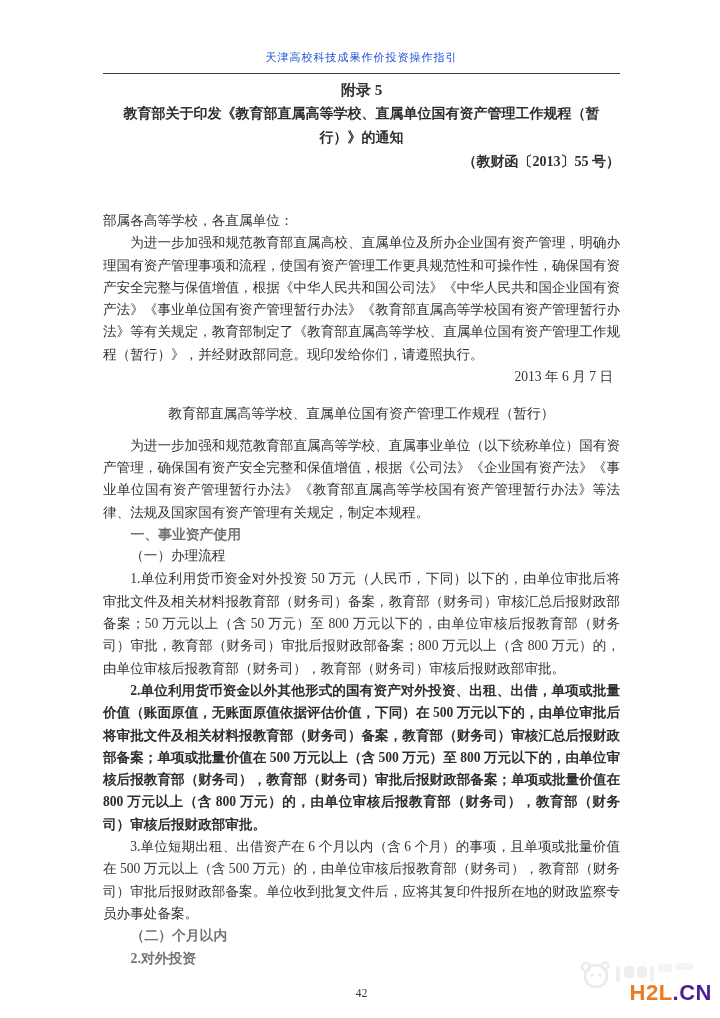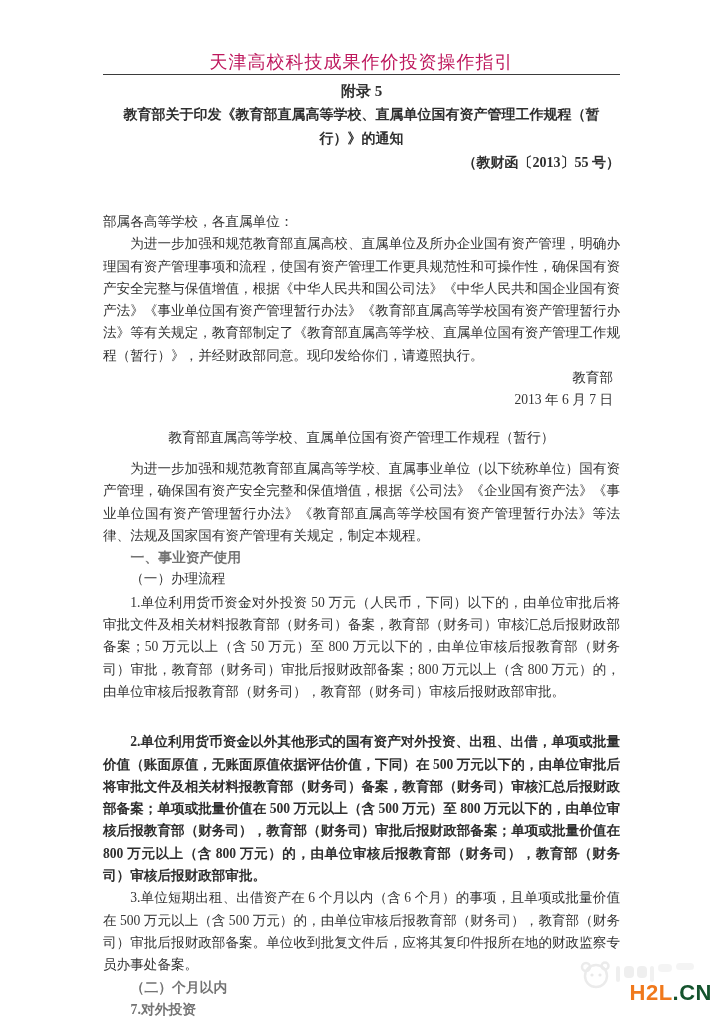--- a/index.html
+++ b/index.html
@@ -14,24 +14,25 @@
     overflow: hidden;
     font-family: "Liberation Serif", "DejaVu Serif", serif;
     color: #333333;
   }
   .content {
     width: 517px;
     margin-left: 103px;
   }
   .running-header {
     text-align: center;
-    font-size: 18px;
+    font-size: 11px;
     letter-spacing: 1px;
-    color: #be185d;
+    color: #1d4ed8;
     padding-top: 50px;
+    padding-bottom: 8px;
     border-bottom: 1.5px solid #3b3b3b;
   }
   .appendix {
     margin-top: 4px;
     text-align: center;
     font-weight: bold;
     font-size: 15px;
     line-height: 24px;
     color: #2f2f2f;
   }
@@ -57,21 +58,20 @@
   .para {
     font-size: 13.6px;
     line-height: 22.3px;
     text-align: justify;
     text-indent: 2em;
     margin: 0;
   }
   .para.bold {
     font-weight: bold;
     color: #2f2f2f;
-    margin-top: 28px;
   }
   .sign-line {
     text-align: right;
     font-size: 13.6px;
     line-height: 22.3px;
     padding-right: 7px;
   }
   .reg-title {
     margin-top: 15px;
     margin-bottom: 9px;
@@ -132,41 +132,40 @@
   <div class="appendix">附录 5</div>
 
   <div class="notice-title">教育部关于印发《教育部直属高等学校、直属单位国有资产管理工作规程（暂行）》的通知</div>
 
   <div class="doc-number">（教财函〔2013〕55 号）</div>
 
   <div class="salutation">部属各高等学校，各直属单位：</div>
 
   <p class="para">为进一步加强和规范教育部直属高校、直属单位及所办企业国有资产管理，明确办理国有资产管理事项和流程，使国有资产管理工作更具规范性和可操作性，确保国有资产安全完整与保值增值，根据《中华人民共和国公司法》《中华人民共和国企业国有资产法》《事业单位国有资产管理暂行办法》《教育部直属高等学校国有资产管理暂行办法》等有关规定，教育部制定了《教育部直属高等学校、直属单位国有资产管理工作规程（暂行）》，并经财政部同意。现印发给你们，请遵照执行。</p>
 
-  <div class="sign-line">教育部</div>
 
   <div class="sign-line">2013 年 6 月 7 日</div>
 
   <div class="reg-title">教育部直属高等学校、直属单位国有资产管理工作规程（暂行）</div>
 
   <p class="para">为进一步加强和规范教育部直属高等学校、直属事业单位（以下统称单位）国有资产管理，确保国有资产安全完整和保值增值，根据《公司法》《企业国有资产法》《事业单位国有资产管理暂行办法》《教育部直属高等学校国有资产管理暂行办法》等法律、法规及国家国有资产管理有关规定，制定本规程。</p>
 
   <div class="heading-bold">一、事业资产使用</div>
 
   <div class="sub-heading">（一）办理流程</div>
 
   <p class="para">1.单位利用货币资金对外投资 50 万元（人民币，下同）以下的，由单位审批后将审批文件及相关材料报教育部（财务司）备案，教育部（财务司）审核汇总后报财政部备案；50 万元以上（含 50 万元）至 800 万元以下的，由单位审核后报教育部（财务司）审批，教育部（财务司）审批后报财政部备案；800 万元以上（含 800 万元）的，由单位审核后报教育部（财务司），教育部（财务司）审核后报财政部审批。</p>
 
   <p class="para bold">2.单位利用货币资金以外其他形式的国有资产对外投资、出租、出借，单项或批量价值（账面原值，无账面原值依据评估价值，下同）在 500 万元以下的，由单位审批后将审批文件及相关材料报教育部（财务司）备案，教育部（财务司）审核汇总后报财政部备案；单项或批量价值在 500 万元以上（含 500 万元）至 800 万元以下的，由单位审核后报教育部（财务司），教育部（财务司）审批后报财政部备案；单项或批量价值在 800 万元以上（含 800 万元）的，由单位审核后报教育部（财务司），教育部（财务司）审核后报财政部审批。</p>
 
   <p class="para">3.单位短期出租、出借资产在 6 个月以内（含 6 个月）的事项，且单项或批量价值在 500 万元以上（含 500 万元）的，由单位审核后报教育部（财务司），教育部（财务司）审批后报财政部备案。单位收到批复文件后，应将其复印件报所在地的财政监察专员办事处备案。</p>
 
   <div class="heading-bold">（二）个月以内</div>
 
-  <div class="heading-bold">7.对外投资</div>
+  <div class="heading-bold">2.对外投资</div>
 
   <div class="page-number">42</div>
 
 </div>
 
 <div class="watermark">
   <svg class="watermark-logo" width="130" height="40" viewBox="0 0 130 40">
 
     <circle cx="22" cy="22" r="11" fill="none" stroke="#dcdcdc" stroke-width="2.5"></circle>
     <circle cx="12" cy="13" r="4" fill="none" stroke="#dcdcdc" stroke-width="2.5"></circle>
@@ -175,15 +174,15 @@
     <circle cx="26" cy="21" r="1.6" fill="#d8d8d8"></circle>
 
     <rect x="42" y="12" width="4" height="16" rx="2" fill="#e3e3e3"></rect>
     <rect x="50" y="12" width="10" height="12" rx="4" fill="#e3e3e3"></rect>
     <rect x="63" y="12" width="10" height="12" rx="4" fill="#e3e3e3"></rect>
     <rect x="76" y="12" width="4" height="16" rx="2" fill="#e6e6e6"></rect>
     <rect x="84" y="10" width="14" height="8" rx="4" fill="#ececec"></rect>
     <rect x="102" y="9" width="18" height="7" rx="3.5" fill="#ececec"></rect>
   </svg>
   <div class="brand">
-    <span id="brand-name" style="color: rgb(240, 121, 28);">H2L</span><span id="brand-domain" style="color: #14532d;">.CN</span>
+    <span id="brand-name" style="color: rgb(240, 121, 28);">H2L</span><span id="brand-domain" style="color: #4c1d95;">.CN</span>
   </div>
 </div>
 
 </body></html>

